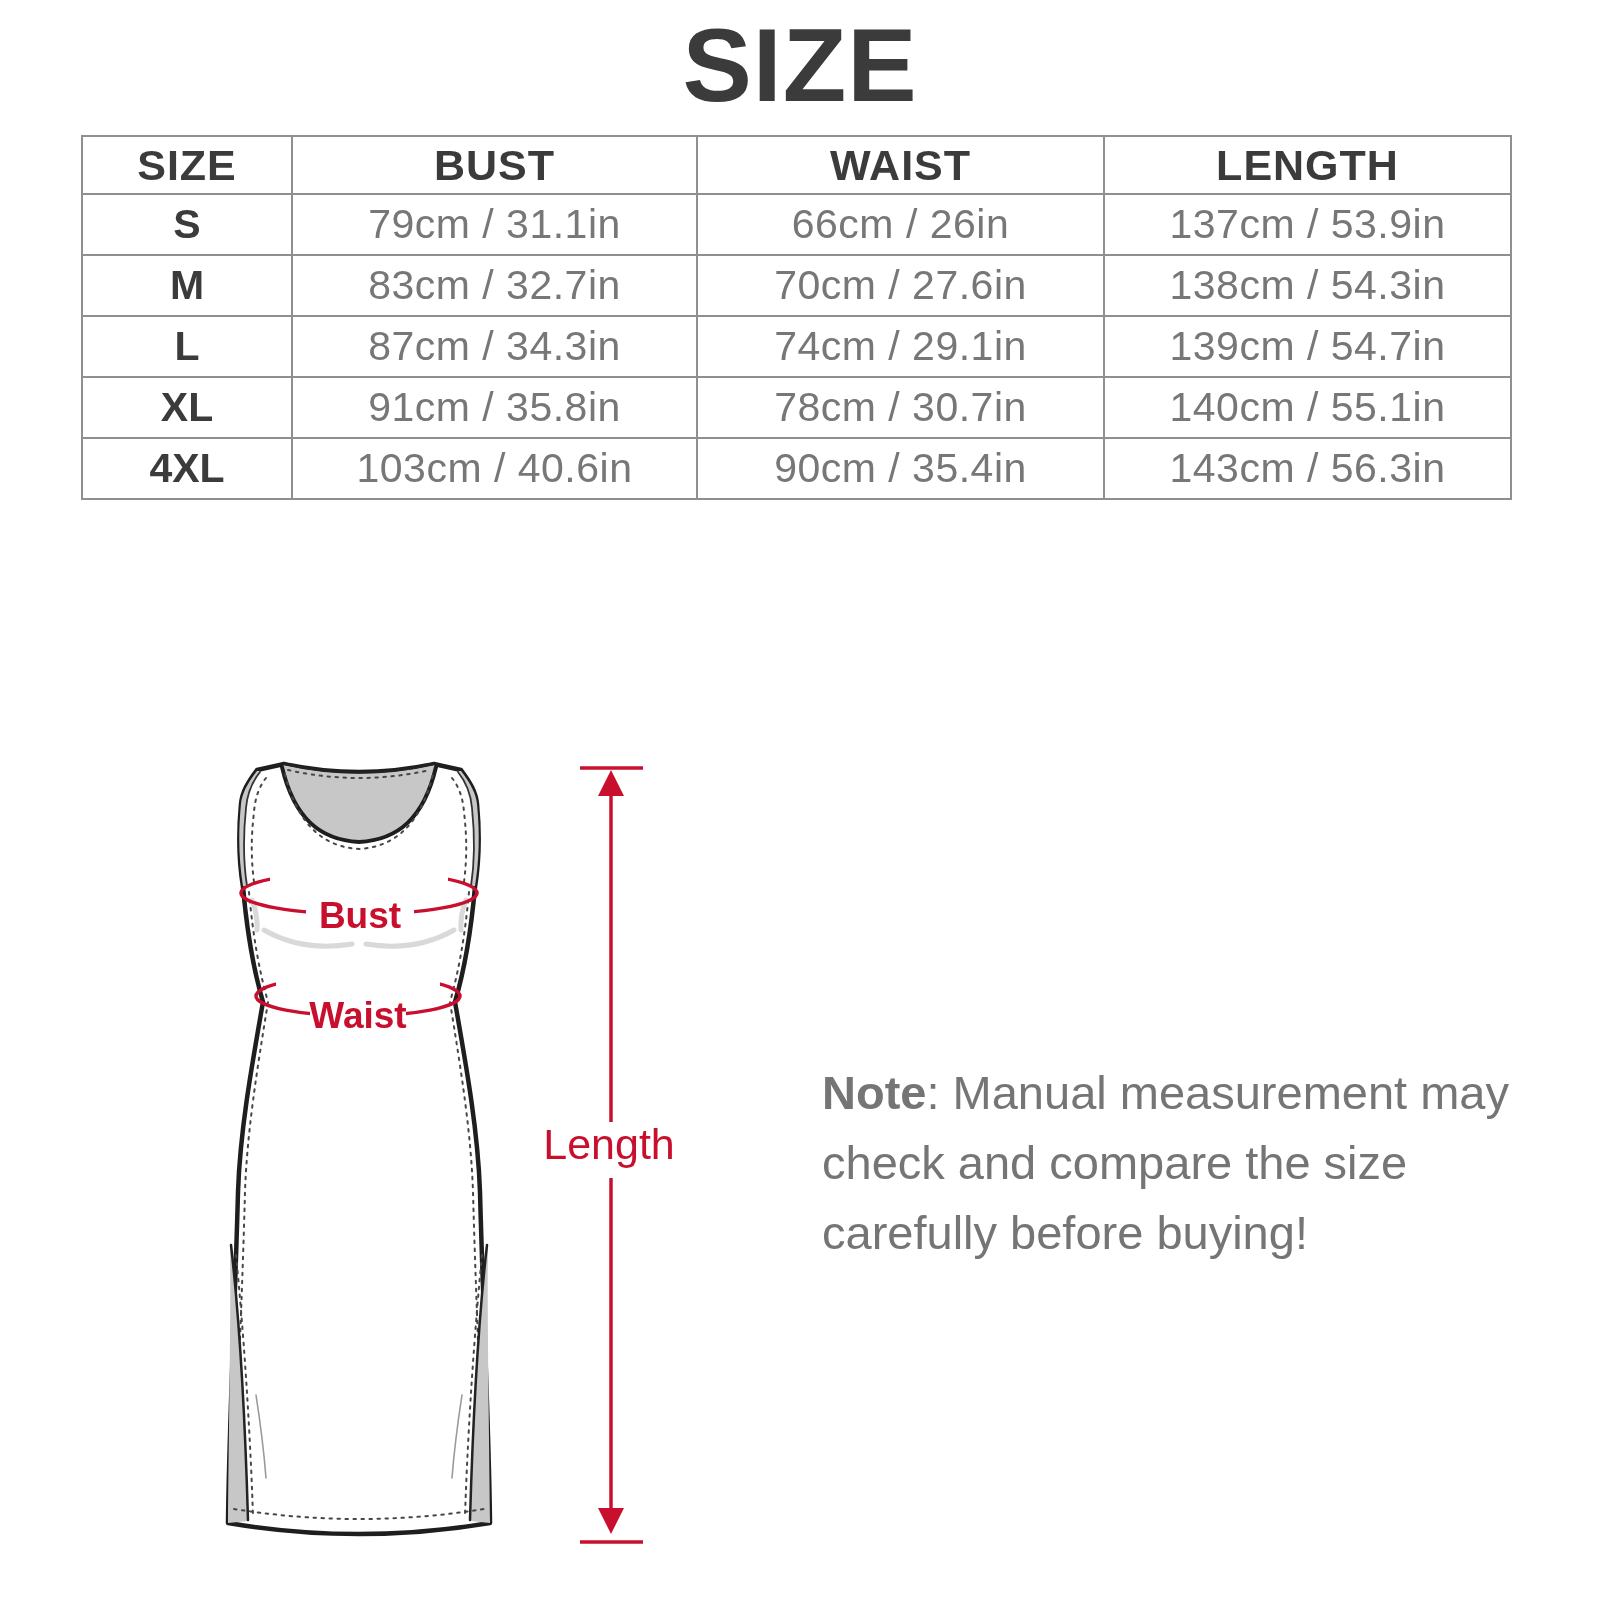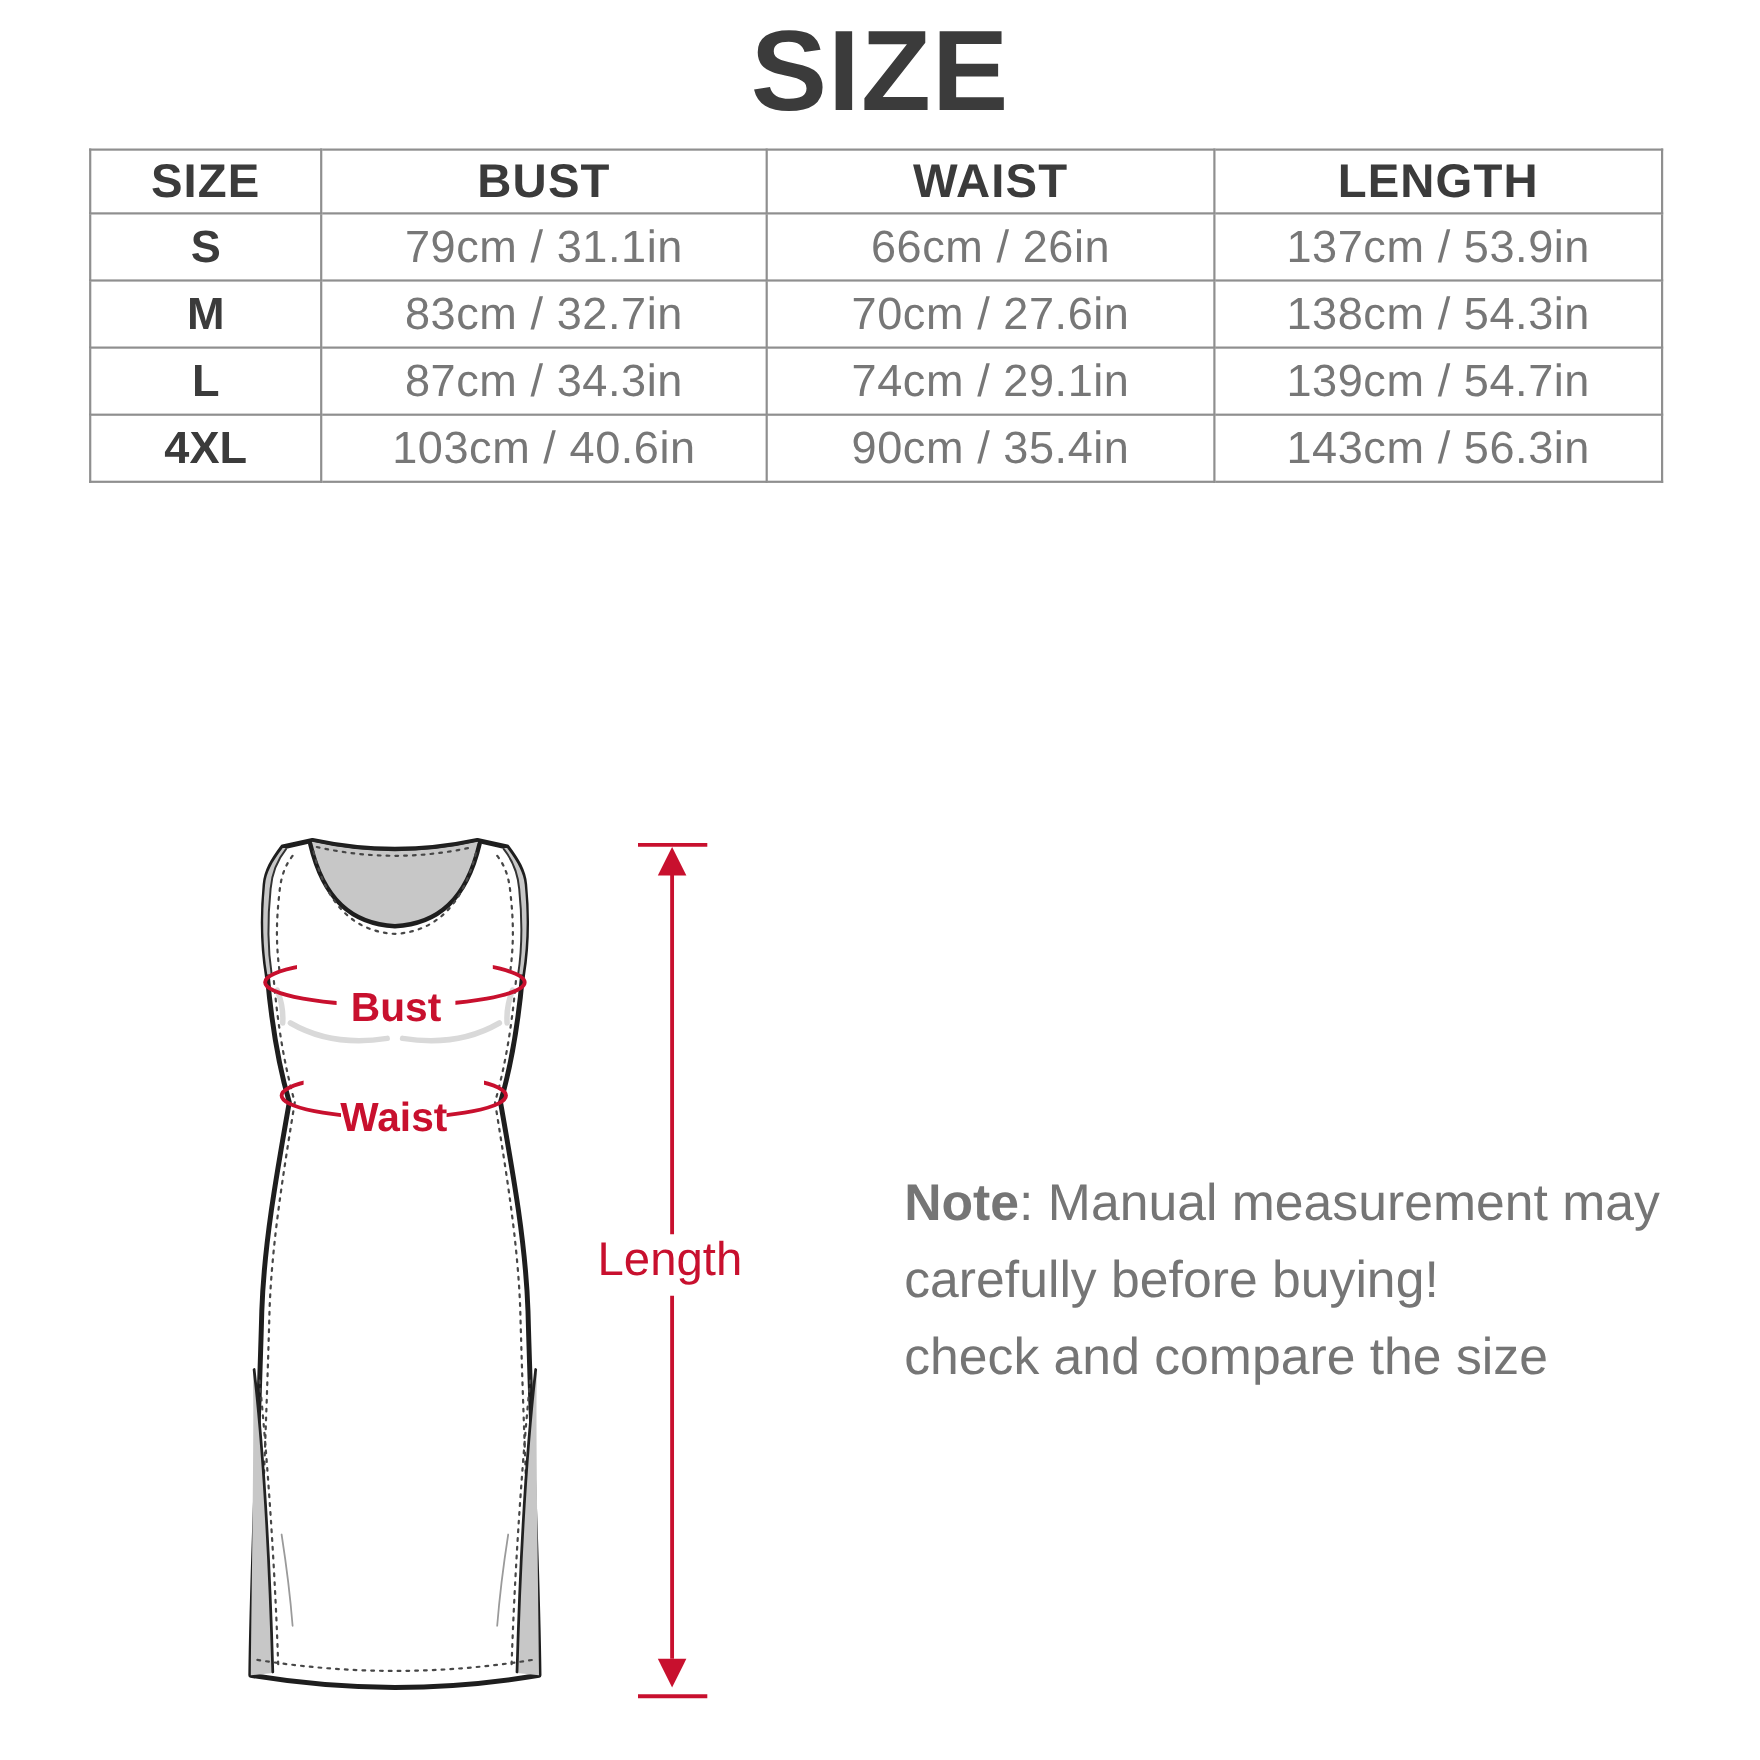--- a/index.html
+++ b/index.html
@@ -111,20 +111,26 @@
         <th>M</th>
         <td>83cm / 32.7in</td>
         <td>70cm / 27.6in</td>
         <td>138cm / 54.3in</td>
       </tr>
       <tr>
         <th>L</th>
         <td>87cm / 34.3in</td>
         <td>74cm / 29.1in</td>
         <td>139cm / 54.7in</td>
+      </tr>
+      <tr>
+        <th>XL</th>
+        <td>91cm / 35.8in</td>
+        <td>78cm / 30.7in</td>
+        <td>140cm / 55.1in</td>
       </tr>
       <tr>
         <th>4XL</th>
         <td>103cm / 40.6in</td>
         <td>90cm / 35.4in</td>
         <td>143cm / 56.3in</td>
       </tr>
     </tbody>
   </table>
 
@@ -199,17 +205,17 @@
       <line class="arrow" x1="411" y1="52" x2="411" y2="382"></line>
       <text class="red-label-light" x="409" y="419">Length</text>
       <line class="arrow" x1="411" y1="438" x2="411" y2="768"></line>
       <polygon class="arrowhead" points="411,794 398,768 424,768"></polygon>
       <line class="arrow" x1="380" y1="802" x2="443" y2="802"></line>
     </g>
   </svg>
 
   <div class="note">
     <div class="note-line"><b>Note</b><span>: Manual measurement may</span></div>
+    <div class="note-line">check and compare the size</div>
     <div class="note-line">carefully before buying!</div>
-    <div class="note-line">check and compare the size</div>
   </div>
 
 </div>
 
 </body></html>

